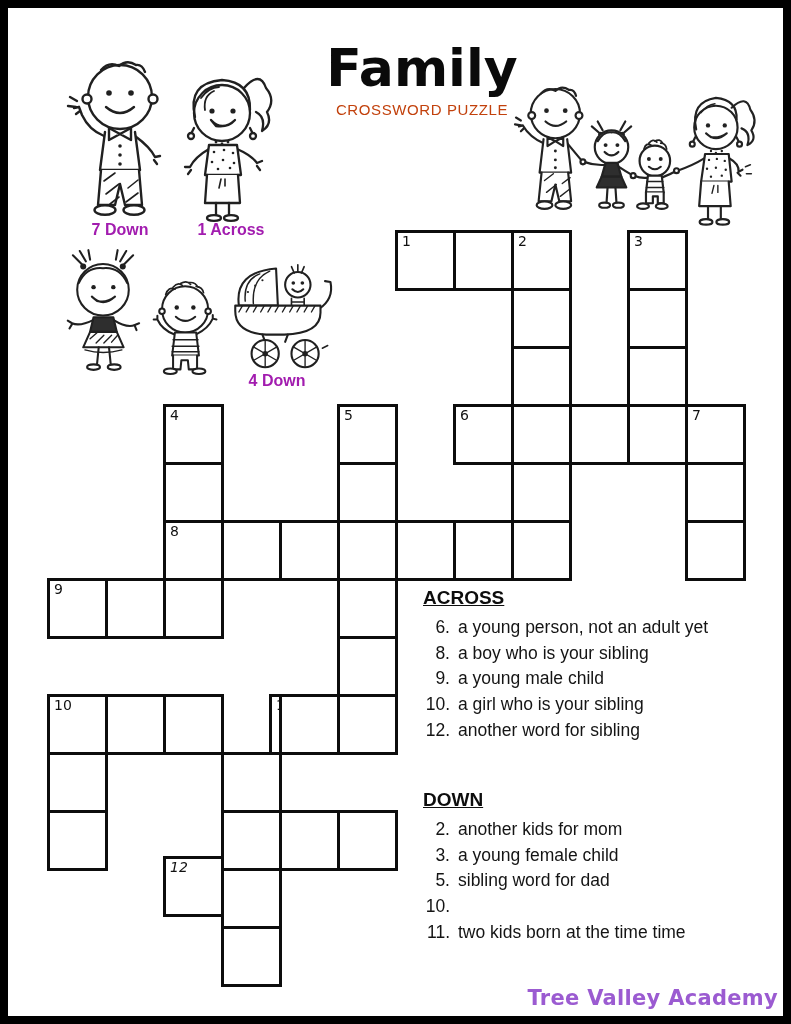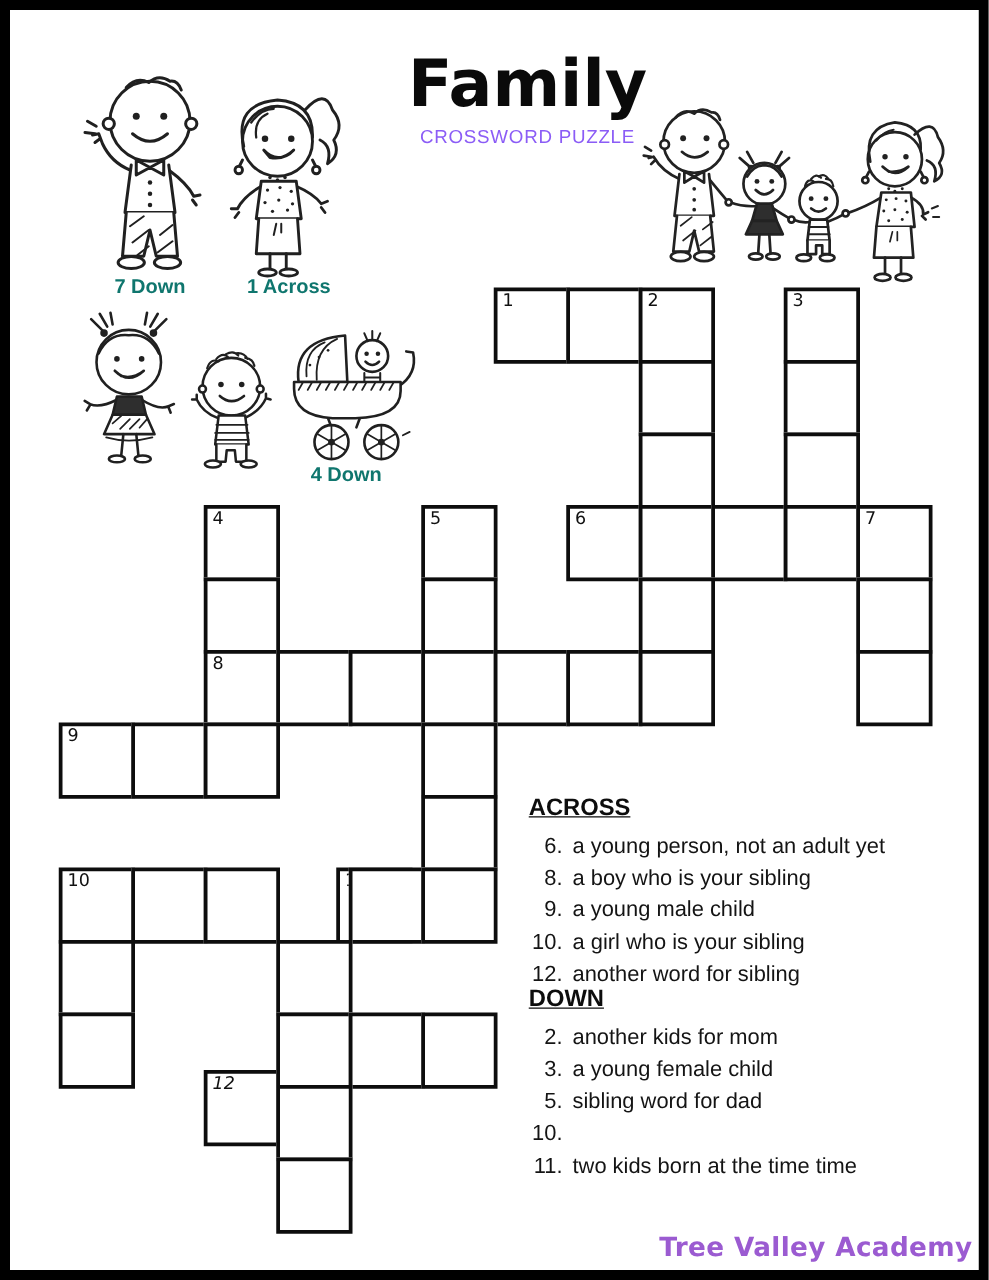--- a/index.html
+++ b/index.html
@@ -5,24 +5,24 @@
   * { margin:0; padding:0; box-sizing:border-box; }
   html,body { background:#444; }
   body { width:791px; height:1024px; font-family:"Liberation Sans",sans-serif; }
   .page { position:relative; width:791px; height:1024px; background:#fff; overflow:hidden;padding-left:12px; }
   .page-border { position:absolute; inset:0; border:8px solid #000; pointer-events:none; z-index:60; }
 
   .title { position:absolute; top:38px; left:308px; width:228px; text-align:center;
            font-family:"DejaVu Sans",sans-serif; font-weight:bold; font-size:52px;
            color:#0a0a0a; letter-spacing:0px; line-height:60px; }
   .subtitle { position:absolute; top:101px; left:308px; width:228px; text-align:center;
-              font-size:15px; letter-spacing:0.6px; color:#8b5cf6; }
+              font-size:15px; letter-spacing:0.6px; color:#c2410c; }
 
   .fig { position:absolute; }
-  .fig-label { position:absolute; font-weight:bold; font-size:16px; color:#0f766e; text-align:center; }
+  .fig-label { position:absolute; font-weight:bold; font-size:16px; color:#a21caf; text-align:center; }
 
   .grid-layer { position:absolute; inset:0; }
   .cell { position:absolute; width:61px; height:61px; background:#fff;
           border:3px solid #0d0d0d; }
   .cellnum { position:absolute; top:0px; left:4px; font-size:14px; line-height:16px;
              color:#111; font-family:"DejaVu Sans",sans-serif; }
 
   .clue-panel { position:absolute; width:310px; }
   .clue-head { font-size:19px; font-weight:bold; color:#0d0d0d; text-decoration:underline;
                margin-left:3px; margin-bottom:6px; }
@@ -334,21 +334,21 @@
       <div class="cell" style="left: 163px; top: 856px; font-style: italic;">
         <span class="cellnum">12</span>
       </div>
       <div class="cell" style="left: 221px; top: 810px;"></div>
       <div class="cell" style="left: 279px; top: 810px;"></div>
       <div class="cell" style="left: 337px; top: 810px;"></div>
       <div class="cell" style="left: 221px; top: 868px;"></div>
       <div class="cell" style="left: 221px; top: 926px;"></div>
     </div>
 
-  <section class="clue-panel" style="left:420px;top:636px">
+  <section class="clue-panel" style="left:420px;top:587px">
     <div class="clue-head">ACROSS</div>
     <div class="clue-row">
       <span class="clue-num">6.</span>
       <span class="clue-text">a young person, not an adult yet</span>
     </div>
     <div class="clue-row">
       <span class="clue-num">8.</span>
       <span class="clue-text">a boy who is your sibling</span>
     </div>
     <div class="clue-row">

